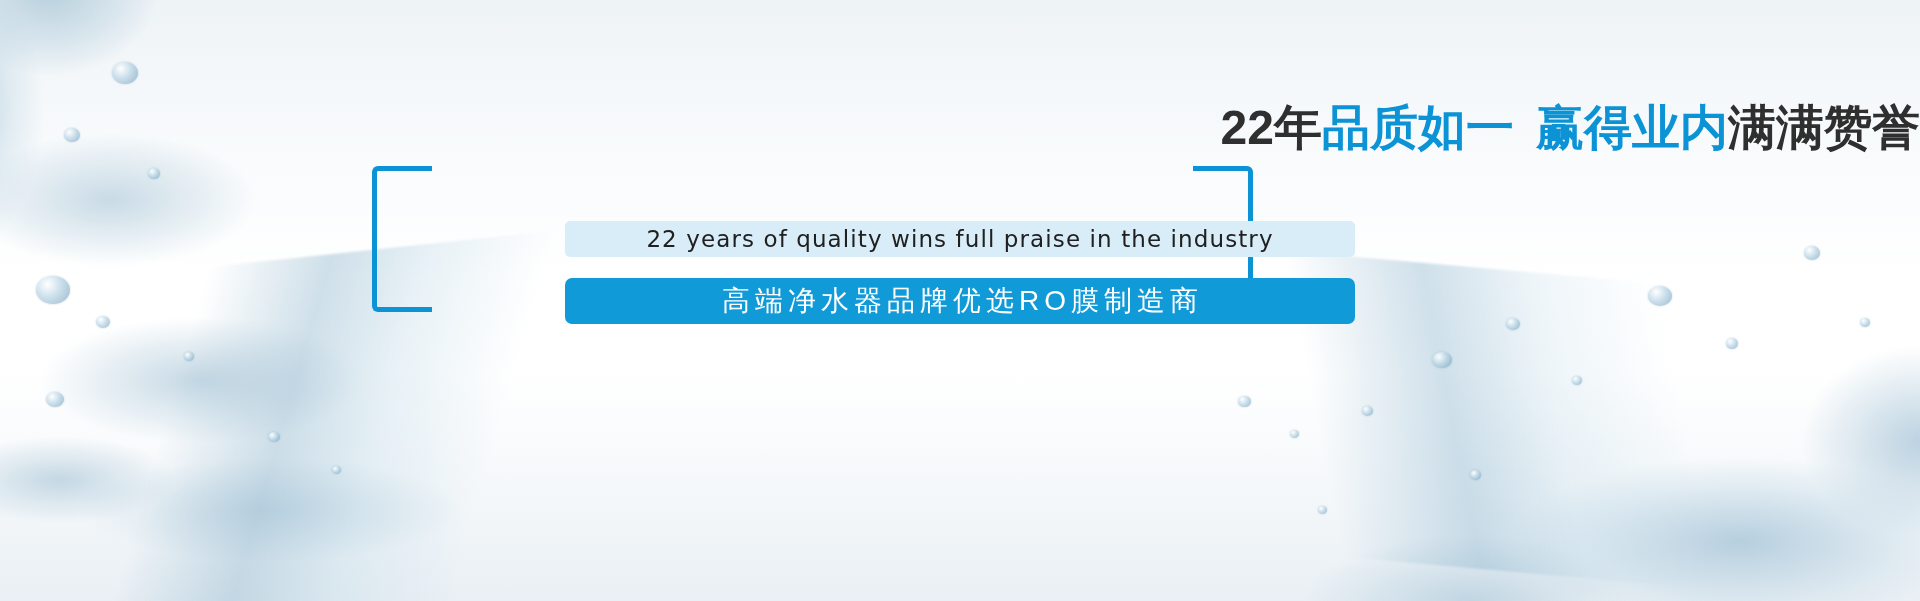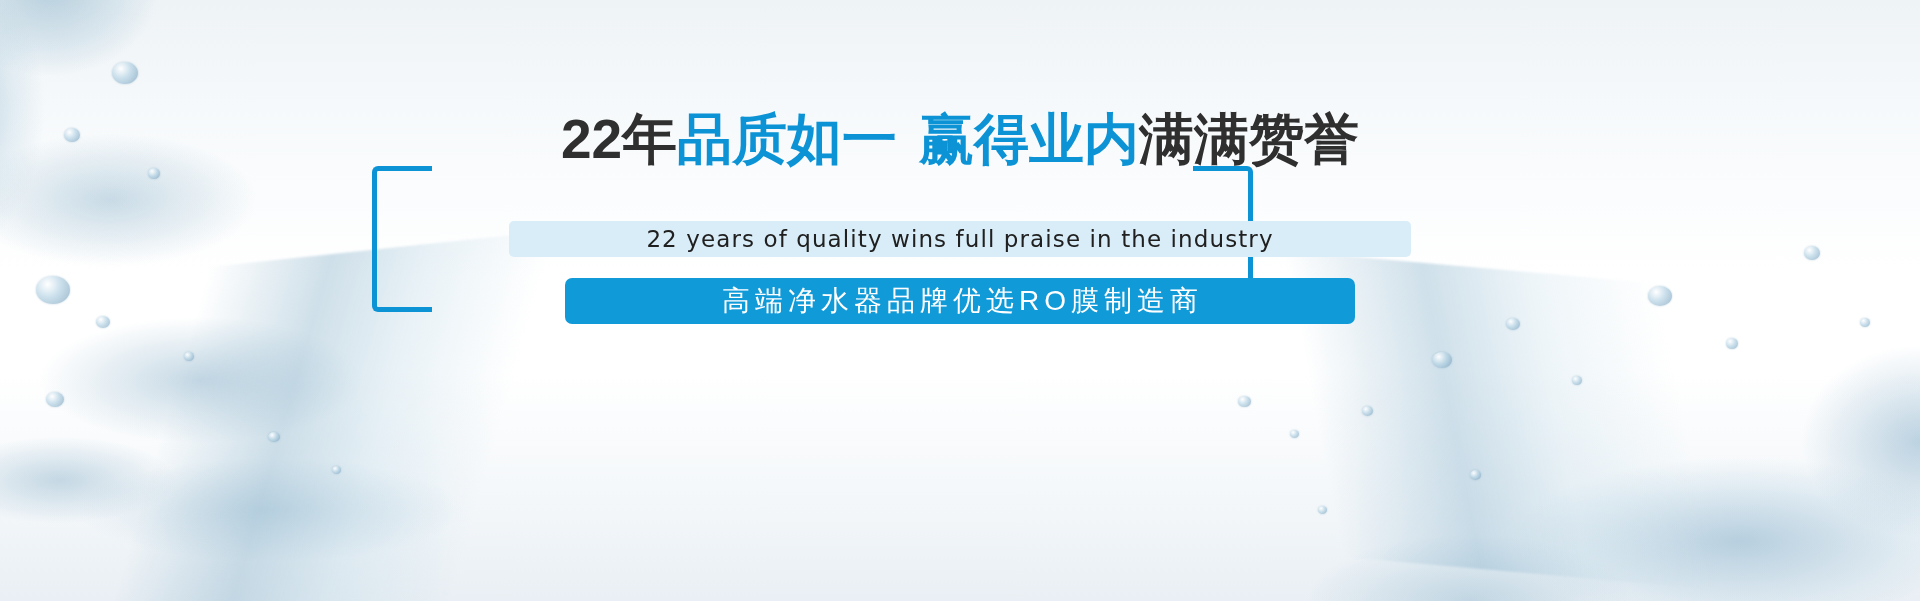--- a/index.html
+++ b/index.html
@@ -81,38 +81,38 @@
     border: 5px solid #0c93d6;
     width: 55px;
     height: 136px;
   }
   .bracket.left  { left: 372px;  top: 166px; border-right: none; border-radius: 6px 0 0 6px; }
   .bracket.right { left: 1193px; top: 166px; border-left:  none; border-radius: 0 6px 6px 0; }
 
   .headline {
     position: absolute;
     left: 0; right: 0;
-    top: 104px;
-    text-align: center;
+    top: 93px;
+    text-align: right;
     font-weight: bold;
-    font-size: 55px;
+    font-size: 48px;
     line-height: 70px;
     letter-spacing: 0px;
     white-space: nowrap;
   }
   .h-dark { color: #2f2f2f; }
   .h-blue { color: #0c93d6; }
   .h-gap  { display: inline-block; width: 22px; }
 
   .subbar {
     position: absolute;
     left: 50%;
     transform: translateX(-50%);
     top: 221px;
-    width: 902px;
+    width: 790px;
     height: 36px;
     background: #d9edf8;
     border-radius: 5px;
     display: flex;
     align-items: center;
     justify-content: center;
   }
   .subbar-text {
     color: #202020;
     font-size: 23px;

